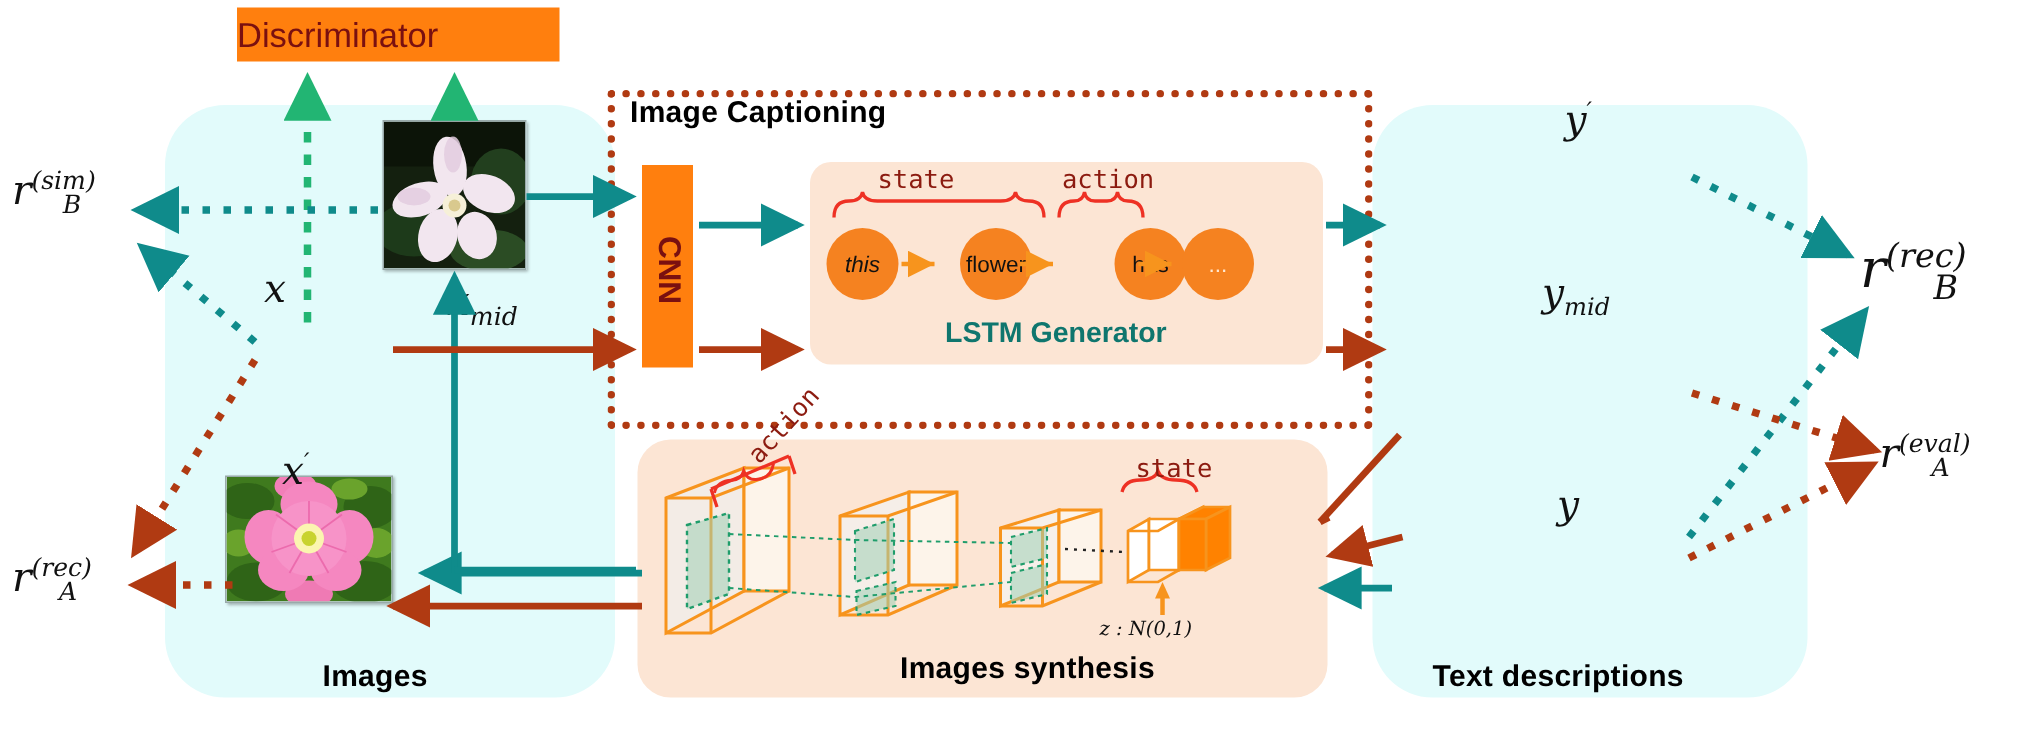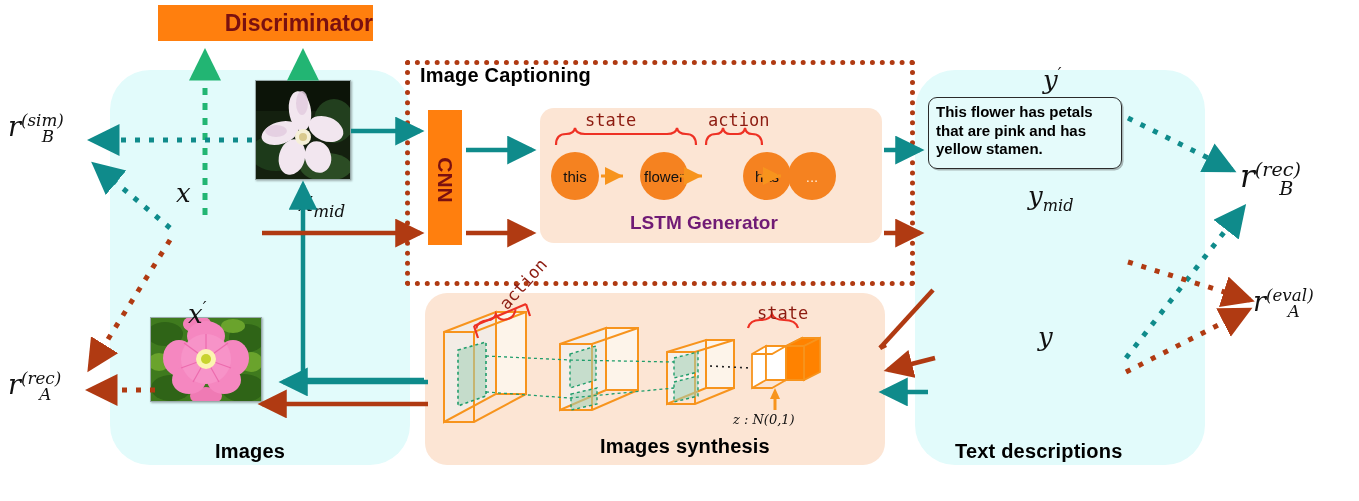--- a/index.html
+++ b/index.html
@@ -7,26 +7,26 @@
        font-family:"Liberation Sans",sans-serif;}
   #stage{position:absolute;left:0;top:0;width:1359px;height:501px;}
   .abs{position:absolute;}
 
   
   .panel-cyan{background:#e2fbfb;border-radius:40px;}
   .panel-peach{background:#fce5d4;border-radius:22px;}
   .panel-dotted{border:5px dotted #b03a12;border-radius:3px;background:transparent;}
 
   .panel-caption{font-weight:bold;font-size:20px;color:#000;letter-spacing:.2px;}
-  .panel-caption-dark{font-weight:bold;font-size:19px;color:#701a75;}
+  .panel-caption-dark{font-weight:bold;font-size:19px;color:#0f766e;}
 
   
   .orange-box{background:#ff7f0e;}
-  .disc-label{font-weight:bold;font-size:23px;color:#7a1010;
-              text-align:right;line-height:36px;}
+  .disc-label{font-weight:normal;font-size:23px;color:#7a1010;
+              text-align:left;line-height:36px;}
   .cnn-label{font-weight:bold;font-size:21px;color:#7a1010;
              transform:rotate(90deg);transform-origin:center;white-space:nowrap;}
 
   
   .lstm-node{background:#f58220;border-radius:50%;display:flex;
              align-items:center;justify-content:center;
              font-size:15px;color:#111;font-family:"Liberation Sans",sans-serif;}
   .brace-lbl{font-family:"DejaVu Sans Mono",monospace;font-size:17px;color:#8c1b10;}
 
   
@@ -73,21 +73,21 @@
 
   <div class="abs orange-box" style="left:428px;top:110px;width:34px;height:135px;">
     <div class="cnn-label" style="position:absolute;left:-16px;top:58px;width:66px;text-align:center;">CNN</div>
   </div>
 
   <div class="abs panel-peach" style="left:540px;top:108px;width:342px;height:135px;border-radius:14px;"></div>
 
   <div class="abs brace-lbl" style="left:585px;top:110px;">state</div>
   <div class="abs brace-lbl" style="left:708px;top:110px;">action</div>
 
-  <div class="abs lstm-node" style="left:551px;top:152px;width:48px;height:48px;">
+  <div class="abs lstm-node" style="left:551px;top:152px;width:48px;height:48px;font-style:italic;">
     <span>this</span>
   </div>
   <div class="abs lstm-node" style="left:640px;top:152px;width:48px;height:48px;">
     <span>flower</span>
   </div>
   <div class="abs lstm-node" style="left:743px;top:152px;width:48px;height:48px;">
     <span>has</span>
   </div>
   <div class="abs lstm-node" style="left:788px;top:152px;width:48px;height:48px;">
     <span style="color:#ffe9d2;">...</span>
@@ -162,41 +162,38 @@
     <span>x</span>
   </div>
 
   <div class="abs mth" style="left:188px;top:298px;font-size:26px;">
     <span>x</span><span class="sup">′</span>
   </div>
 
   <div class="abs mth" style="left:1043px;top:64px;font-size:26px;">
     <span>y</span><span class="sup">′</span>
   </div>
-  <div class="abs txtbox" style="left:928px;top:97px;width:194px;height:72px;">
-    <span>This flower has petals that are pink and has yellow stamen.</span>
-  </div>
 
   <div class="abs mth" style="left:1028px;top:181px;font-size:26px;">
     <span>y</span><span class="sub">mid</span>
   </div>
 
   <div class="abs mth" style="left:1038px;top:322px;font-size:26px;">
     <span>y</span>
   </div>
 
   <div class="abs mth" style="left:8px;top:110px;font-size:27px;">
     <span>r</span><span class="sup">(sim)</span><span class="sub" style="margin-left:-22px;">B</span>
   </div>
 
   <div class="abs mth" style="left:8px;top:368px;font-size:27px;">
     <span>r</span><span class="sup">(rec)</span><span class="sub" style="margin-left:-22px;">A</span>
   </div>
 
-  <div class="abs mth" style="left:1240px;top:158px;font-size:31px;">
+  <div class="abs mth" style="left:1240px;top:158px;font-size:36px;">
     <span>r</span><span class="sup">(rec)</span><span class="sub" style="margin-left:-22px;">B</span>
   </div>
 
   <div class="abs mth" style="left:1253px;top:285px;font-size:27px;">
     <span>r</span><span class="sup">(eval)</span><span class="sub" style="margin-left:-26px;">A</span>
   </div>
 
   <div class="abs" style="left:430px;top:298px;width:450px;height:140px;">
     <svg width="450" height="140" viewBox="0 0 450 140">
 

